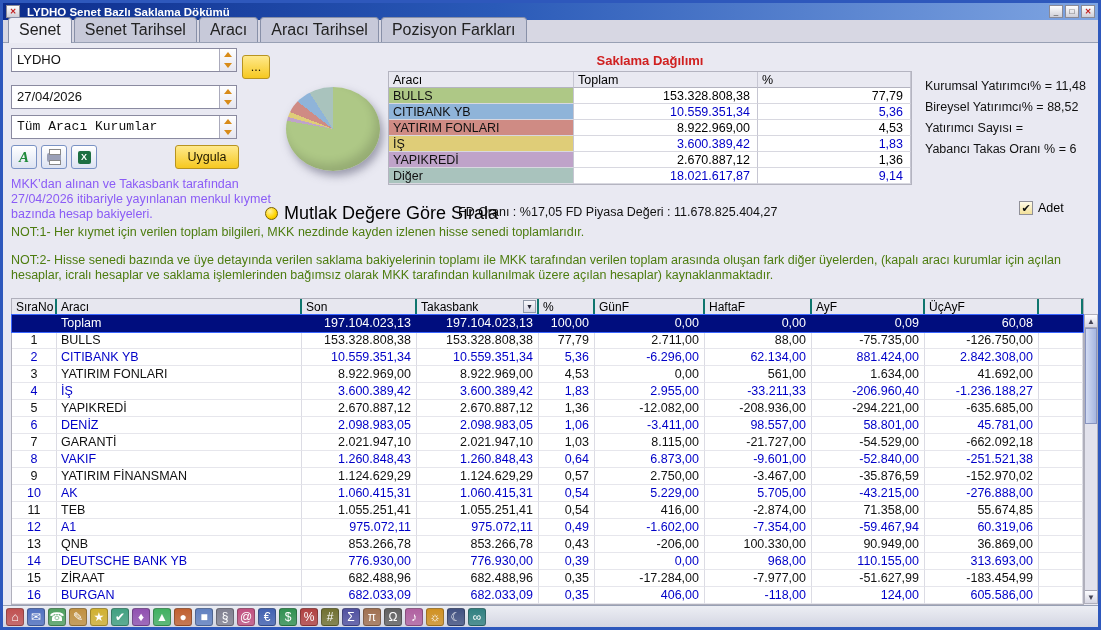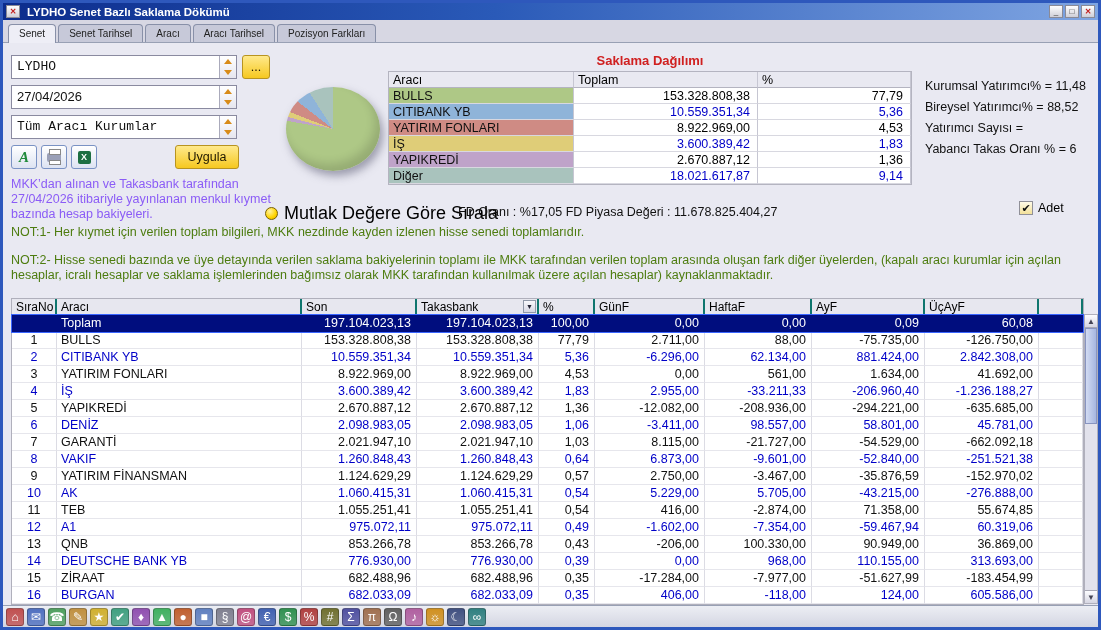--- a/index.html
+++ b/index.html
@@ -14,21 +14,21 @@
             border:1px solid #8a8a96; font-size:8px; line-height:11px; text-align:center;
             color:#333; cursor:default; }
   .tb-btn.red { color:#c02020; font-weight:bold; }
   .title { color:#fff; font-weight:bold; font-size:11.5px; flex:1; padding-left:3px;
            white-space:nowrap; overflow:hidden; }
   .tb-right { display:flex; gap:2px; }
 
   
   .tabbar { height:23px; flex:0 0 23px; display:flex; align-items:flex-end; gap:2px;
             padding-left:5px; background:#d7d7e3; border-bottom:1px solid #98a0b4; }
-  .tab { font-size:10px; padding:3px 10px; background:#c7c9d9; border:1px solid #8890a8;
+  .tab { font-size:16px; padding:3px 10px; background:#c7c9d9; border:1px solid #8890a8;
          border-bottom:none; border-radius:4px 4px 0 0; color:#222; white-space:nowrap; }
   .tab.active { background:#eeeef6; position:relative; top:1px; padding-bottom:4px; }
 
   
   .content { flex:1; position:relative; overflow:hidden; background:#e9e9f2; }
 
   
   .combo { position:absolute; width:226px; height:24px; background:#fff;
            border:1px solid #8a8aa0; display:flex; align-items:stretch; }
   .combo-text { flex:1; padding-left:5px; font-size:13px; line-height:22px; color:#111;
@@ -143,21 +143,21 @@
   <div class="tabbar">
       <div class="tab active">Senet</div>
       <div class="tab">Senet Tarihsel</div>
       <div class="tab">Aracı</div>
       <div class="tab">Aracı Tarihsel</div>
       <div class="tab">Pozisyon Farkları</div>
     </div>
 
   <div class="content">
 
-    <div class="combo" style="left:8px; top:12px;font-family:Liberation Mono, monospace;">
+    <div class="combo" style="left:8px; top:5px;">
       <span class="combo-text">LYDHO</span>
       <span class="spin">
           <i class="up"></i>
           <i class="dn"></i>
         </span>
     </div>
     <div class="ybtn" style="left:239px; top:12px; width:28px;">...</div>
 
     <div class="combo" style="left:8px; top:42px;">
       <span class="combo-text">27/04/2026</span>

